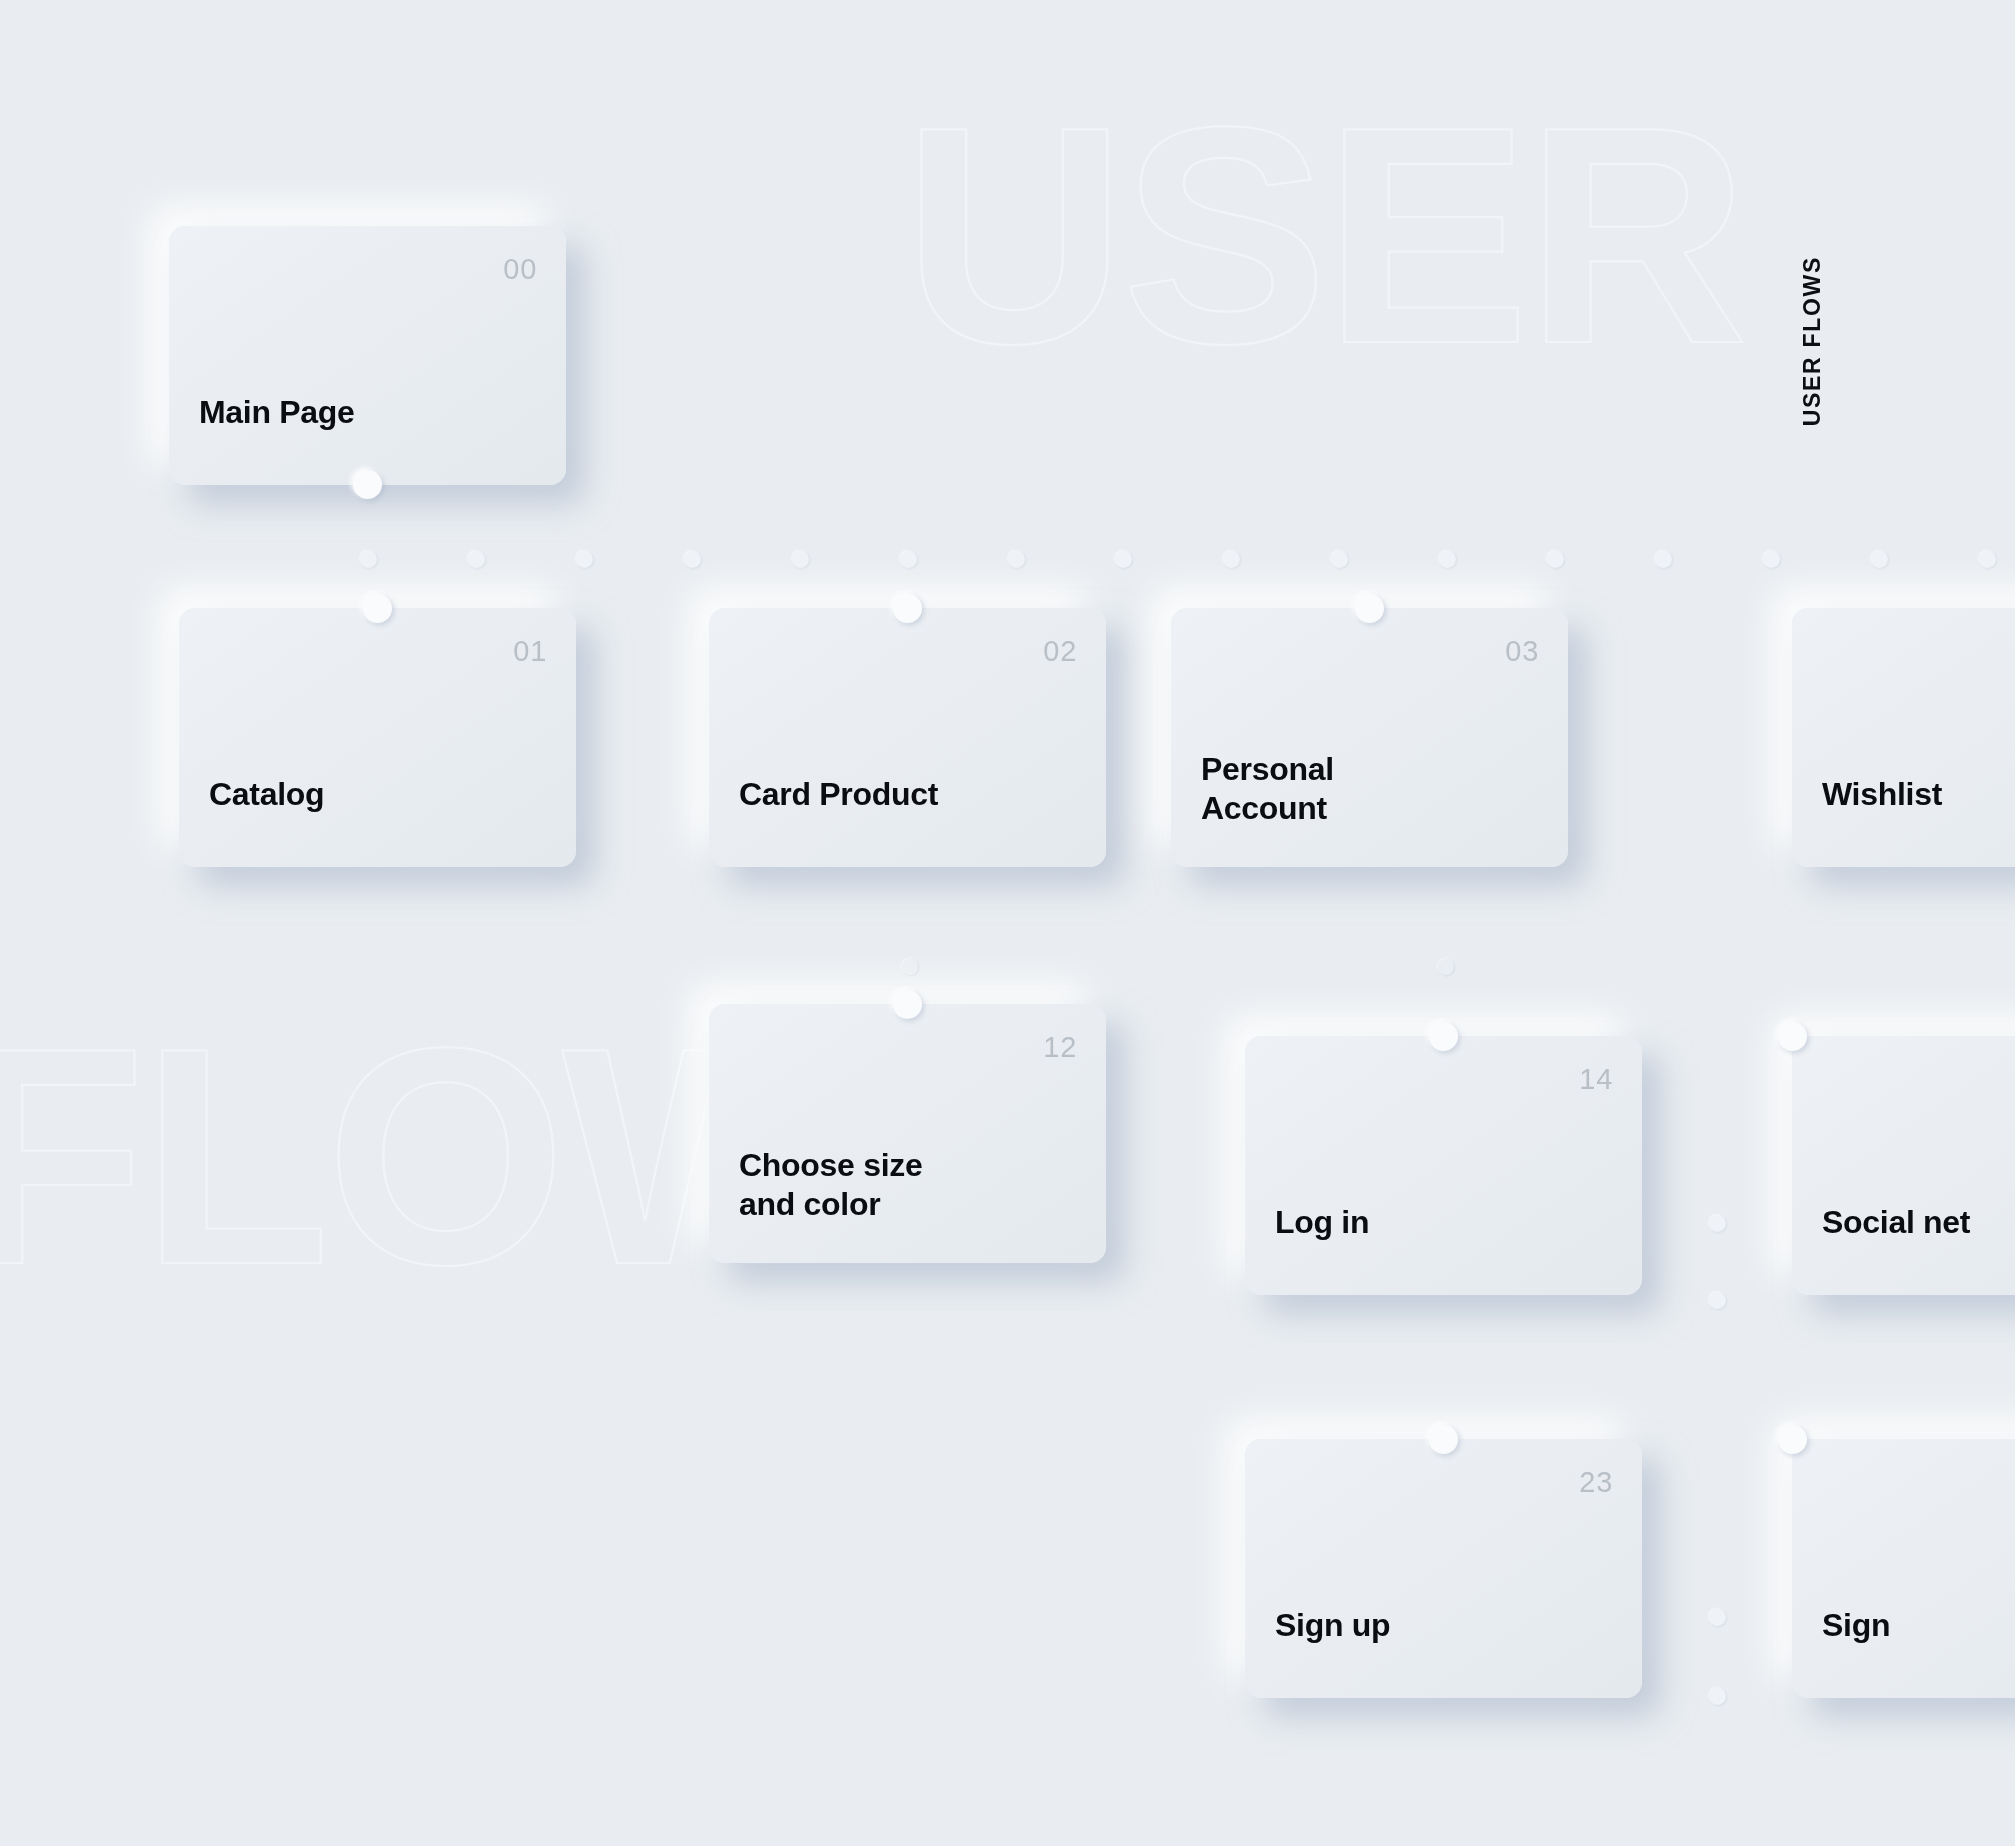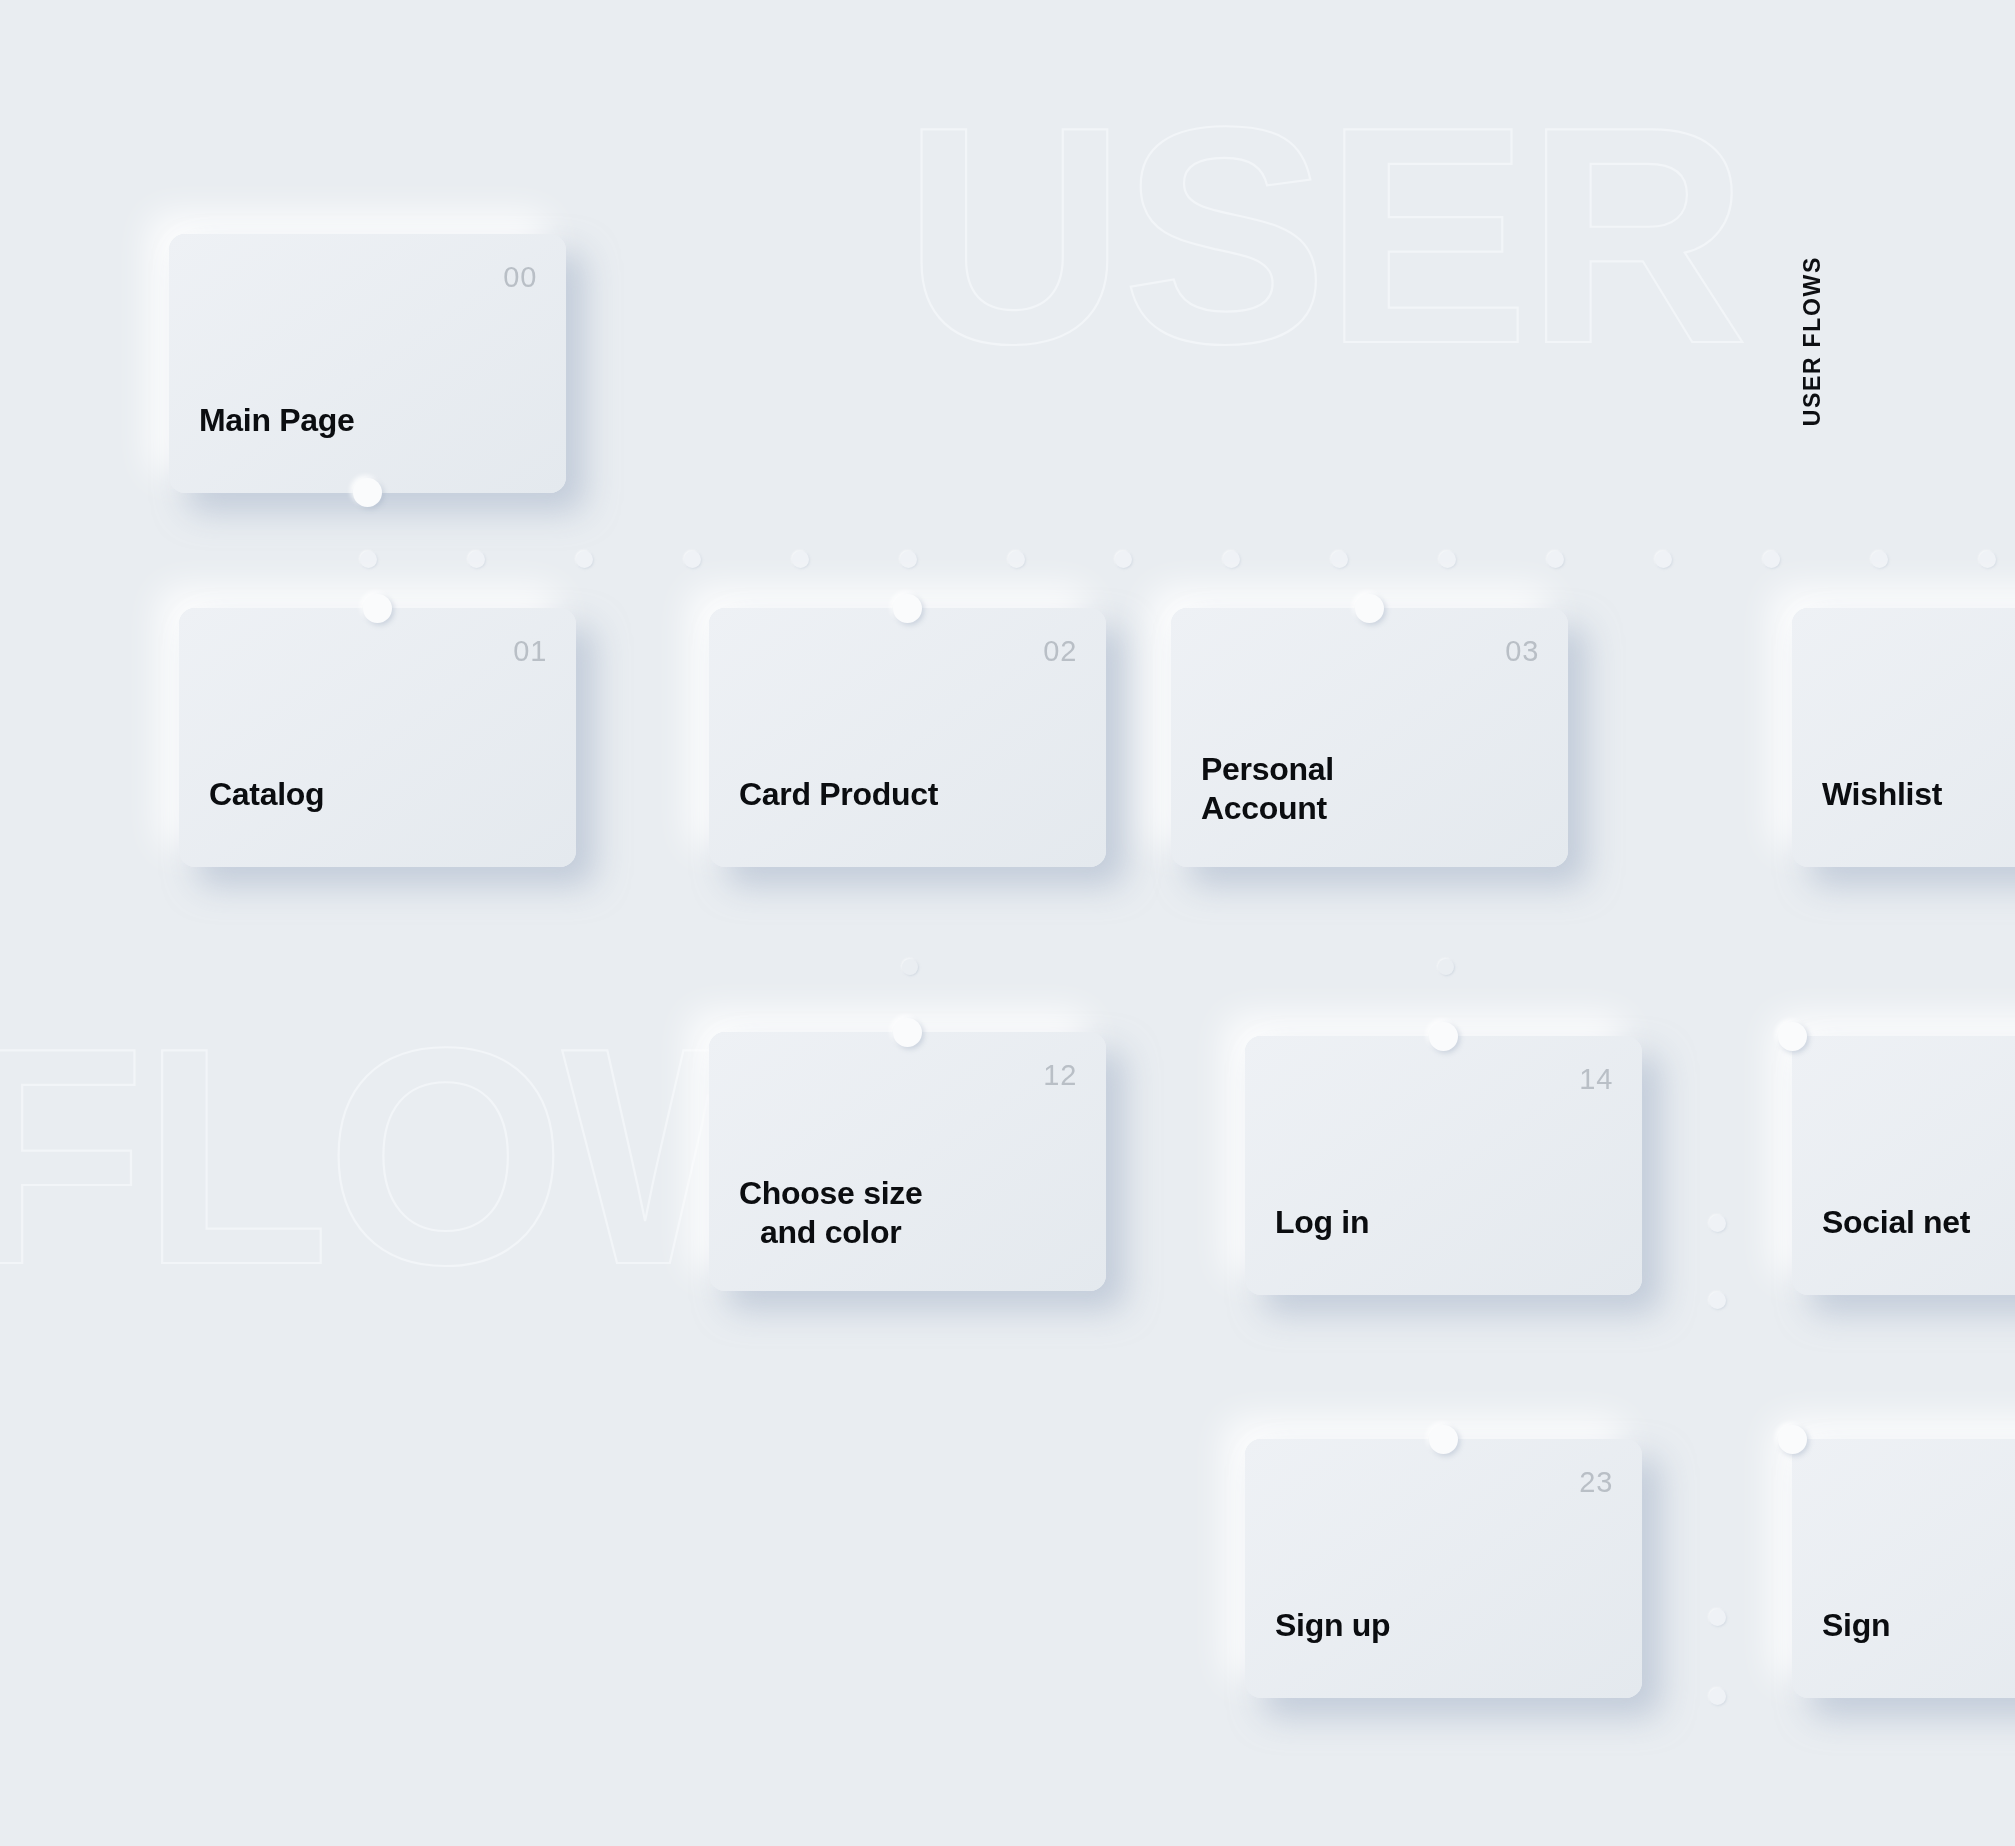--- a/index.html
+++ b/index.html
@@ -148,21 +148,21 @@
   <div class="dot-col">
     <div class="d" style="left:1709px;top:1215px;"></div>
     <div class="d" style="left:1709px;top:1292px;"></div>
     <div class="d" style="left:1709px;top:1609px;"></div>
     <div class="d" style="left:1709px;top:1688px;"></div>
   </div>
 
   <div class="link-dot" style="left:902px;top:959px;"></div>
   <div class="link-dot" style="left:1438px;top:959px;"></div>
 
-  <div class="card" style="left:169px;top:234px;">
+  <div class="card" style="left:169px;top:226px;">
     <div class="num">00</div>
     <div class="title">Main Page</div>
     <div class="knob bottom"></div>
   </div>
 
   <div class="card" style="left:179px;top:608px;">
     <div class="num">01</div>
     <div class="title">Catalog</div>
     <div class="knob top"></div>
   </div>
@@ -179,21 +179,21 @@
 Account</div>
     <div class="knob top"></div>
   </div>
 
   <div class="card" style="left:1792px;top:608px;">
     <div class="num"></div>
     <div class="title">Wishlist</div>
 
   </div>
 
-  <div class="card" style="left:709px;top:1032px;text-align:center;">
+  <div class="card" style="left:709px;top:1004px;">
     <div class="num">12</div>
     <div class="title two">Choose size
 and color</div>
     <div class="knob top"></div>
   </div>
 
   <div class="card" style="left:1245px;top:1036px;">
     <div class="num">14</div>
     <div class="title">Log in</div>
     <div class="knob top"></div>

